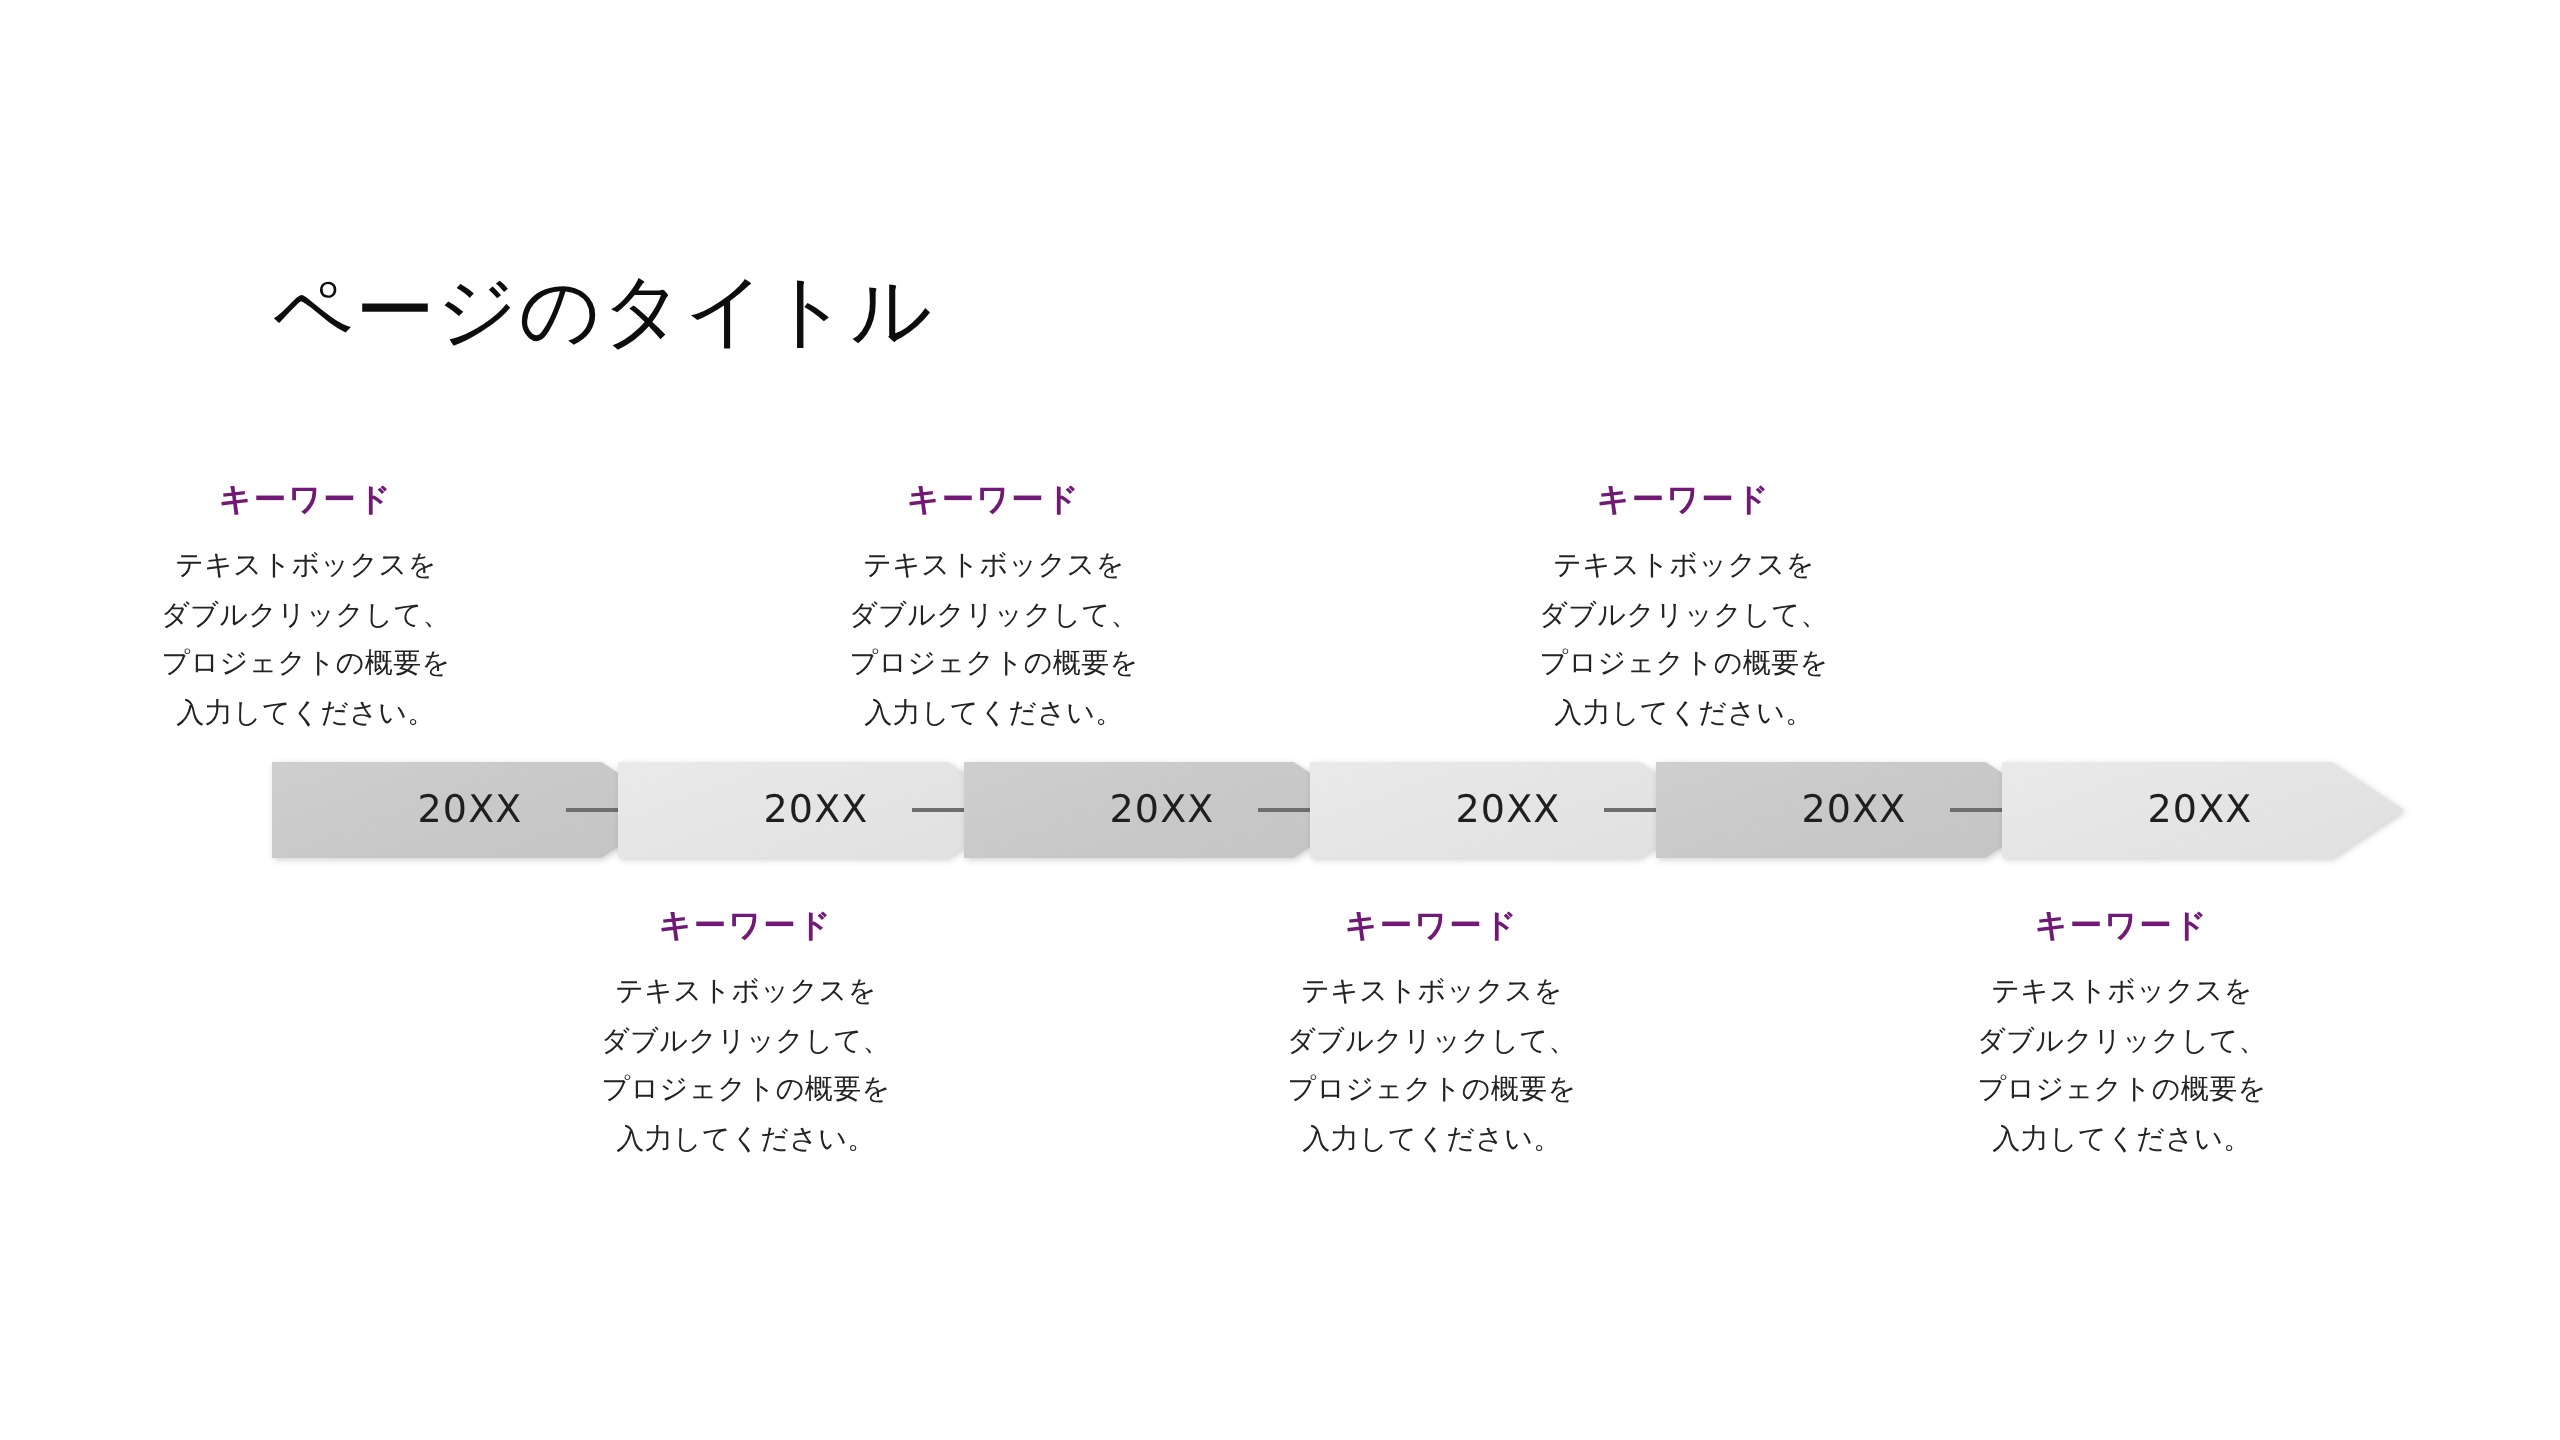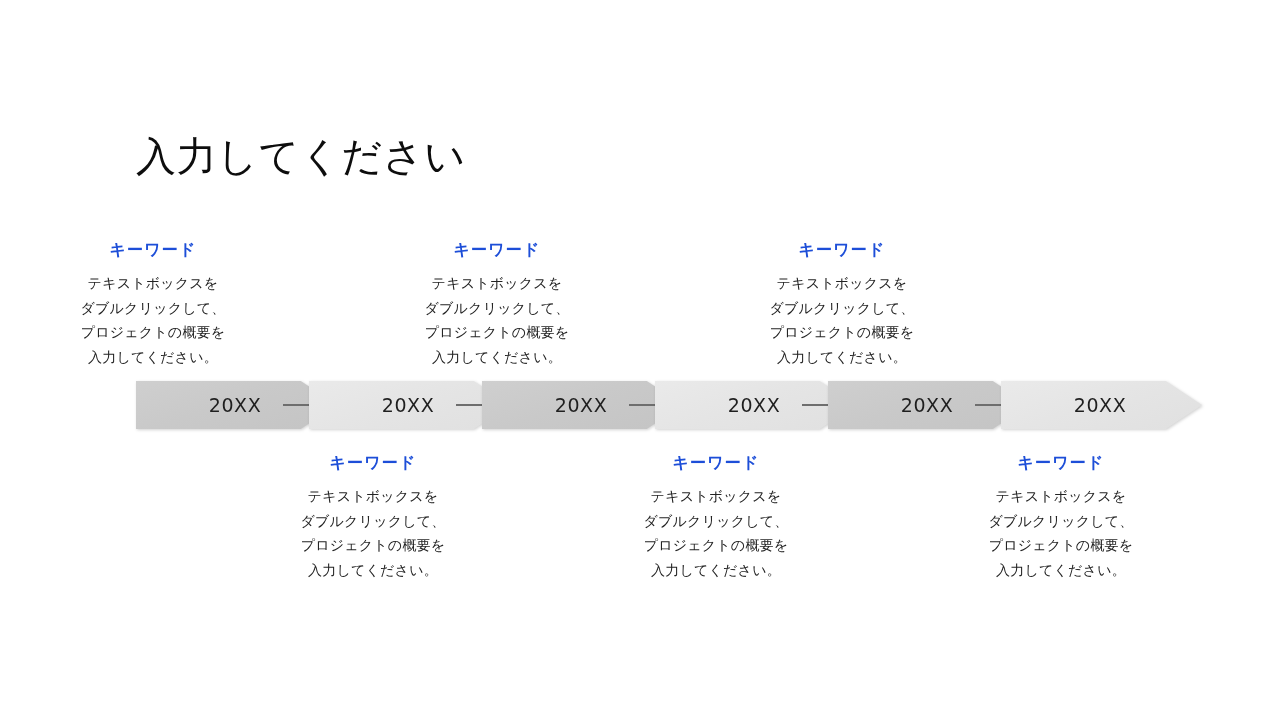--- a/index.html
+++ b/index.html
@@ -79,37 +79,37 @@
   
   .caption {
     position: absolute;
     width: 210px;
     text-align: center;
   }
   .caption-head {
     font-size: 16px;
     font-weight: 700;
     letter-spacing: 1.2px;
-    color: #1d4ed8;
+    color: #701a75;
     margin: 0 0 12px 0;
     line-height: 1.2;
   }
   .caption-body {
     font-size: 14px;
     line-height: 1.76;
     color: #232323;
     margin: 0;
     letter-spacing: 0.2px;
   }
   .caption-body span { display: block; }
 </style>
 </head>
 <body>
 
-<div class="slide-title">入力してください</div>
+<div class="slide-title">ページのタイトル</div>
 
 <div class="caption" style="left:48px; top:240px;">
   <div class="caption-head">キーワード</div>
   <div class="caption-body">
     <span>テキストボックスを</span>
     <span>ダブルクリックして、</span>
     <span>プロジェクトの概要を</span>
     <span>入力してください。</span>
   </div>
 </div>

